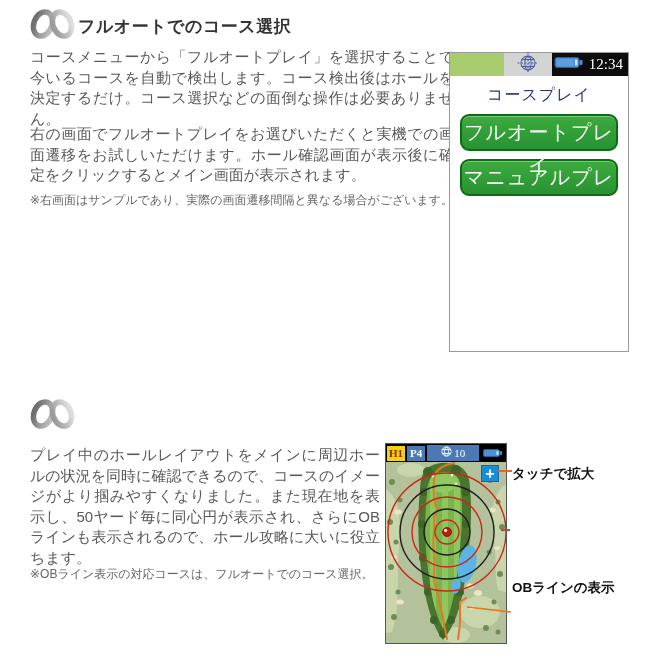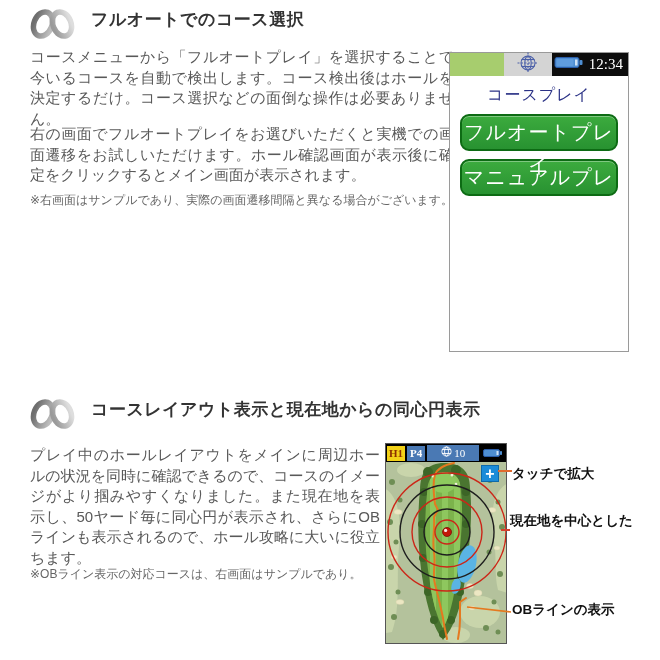--- a/index.html
+++ b/index.html
@@ -4,21 +4,21 @@
 <style>
   html,body{margin:0;padding:0;}
   body{
     width:660px;height:660px;position:relative;overflow:hidden;
     background:#ffffff;
     font-family:"Liberation Sans","DejaVu Sans",sans-serif;
   }
   .abs{position:absolute;}
 
   
-  .sec-head{position:absolute;display:flex;align-items:flex-start;gap:13px;}
+  .sec-head{position:absolute;display:flex;align-items:center;}
   .sec-title{font-size:17px;font-weight:bold;color:#333;letter-spacing:.5px;}
 
   
   .body-text{position:absolute;font-size:15px;line-height:20.5px;color:#595959;
              text-align:justify;word-break:break-all;}
   .note-text{position:absolute;font-size:12px;color:#666;}
 
   
   #device1{left:449px;top:52px;width:178px;height:298px;background:#fff;
            border:1px solid #9a9a9a;}
@@ -117,25 +117,24 @@
   <button class="gbtn">マニュアルプレイ</button>
 </div>
 
 <div class="sec-head" style="left:28px;top:398px;">
   <span>
     <svg width="50" height="32" viewBox="0 0 50 32">
       <ellipse cx="15" cy="16" rx="9" ry="12.5" fill="none" stroke="url(#lg1)" stroke-width="5.5" transform="rotate(22 15 16)"></ellipse>
       <ellipse cx="34" cy="16" rx="9" ry="12.5" fill="none" stroke="url(#lg2)" stroke-width="5.5" transform="rotate(-22 34 16)"></ellipse>
     </svg>
   </span>
-  <span class="sec-title">コースレイアウト表示と現在地からの同心円表示</span>
 </div>
 
 <div class="body-text" style="left:30px;top:445px;width:350px;">プレイ中のホールレイアウトをメインに周辺ホールの状況を同時に確認できるので、コースのイメージがより掴みやすくなりました。また現在地を表示し、50ヤード毎に同心円が表示され、さらにOBラインも表示されるので、ホール攻略に大いに役立ちます。</div>
-<div class="note-text" style="left:30px;top:566px;">※OBライン表示の対応コースは、右画面はサンプルであり。</div>
+<div class="note-text" style="left:30px;top:566px;">※OBライン表示の対応コースは、フルオートでのコース選択。</div>
 
 <div id="device2" class="abs">
   <div class="d2bar">
     <span class="d2h1">H1</span>
     <span class="d2p4">P4</span>
     <span class="d2sat">
       <span>
         <svg width="11" height="11" viewBox="0 0 11 11">
           <g stroke="#fff" stroke-width="0.9" fill="none">
             <circle cx="5.5" cy="5.5" r="4.6"></circle>
@@ -266,15 +265,14 @@
 </div>
 
 <svg id="leader-overlay" width="280" height="210" viewBox="0 0 280 210">
   <line x1="118" y1="31" x2="132" y2="31" stroke="#e06a2e" stroke-width="2"></line>
   <line x1="121" y1="90" x2="130" y2="90" stroke="#d5402d" stroke-width="2"></line>
   <line x1="87" y1="167" x2="131" y2="172" stroke="#e5791f" stroke-width="1.6"></line>
 </svg>
 
 <div class="callout" style="left:512px;top:464px;">タッチで拡大</div>
 <div class="callout" style="left:510px;top:511px;">
-  <div>現在地を中心とした</div>
-</div>
-<div class="callout" style="left:512px;top:600px;text-align:center;">OBラインの表示</div>
+</div>
+<div class="callout" style="left:512px;top:578px;text-align:center;">OBラインの表示</div>
 
 </body></html>

